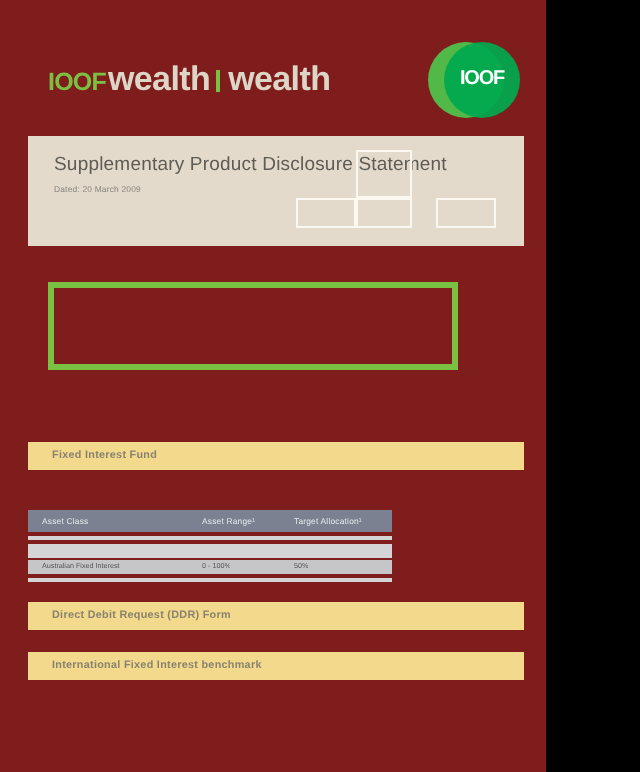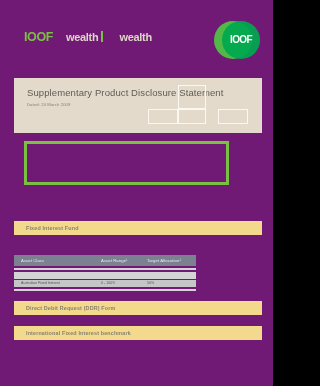--- a/index.html
+++ b/index.html
@@ -12,21 +12,21 @@
     height: 386px;
     position: relative;
     overflow: hidden;
     font-family: "Liberation Sans", sans-serif;
     -webkit-font-smoothing: antialiased;
   }
 
   .page {
     position: absolute;
     inset: 0;
-    background: #701a75;
+    background: #7f1d1d;
   }
 
   
   .masthead {
     position: absolute;
     left: 0; top: 0;
     width: 273px;
     height: 72px;
   }
   .brand-lockup {
@@ -37,25 +37,25 @@
     align-items: baseline;
     white-space: nowrap;
   }
   .brand-ioof {
     font-size: 12.5px;
     font-weight: bold;
     letter-spacing: -0.4px;
     color: #7ac143;
   }
   .brand-word {
-    font-size: 11px;
+    font-size: 17px;
     font-weight: bold;
     letter-spacing: -0.3px;
     color: #ddd6c6;
-    margin-left: 13px;
+    margin-left: 1px;
   }
   .brand-rule {
     display: inline-block;
     width: 2px;
     height: 11px;
     background: #7ac143;
     margin: 0 3px;
     position: relative;
     top: 1px;
   }
@@ -90,21 +90,21 @@
     color: #ffffff;
     font-size: 10px;
     font-weight: bold;
     letter-spacing: -0.6px;
   }
 
   
   .title-band {
     position: absolute;
     left: 14px;
-    top: 78px;
+    top: 68px;
     width: 248px;
     height: 55px;
     background: #e3dacb;
     overflow: hidden;
   }
   .doc-title {
     position: absolute;
     left: 13px;
     top: 9px;
     font-size: 9.5px;

